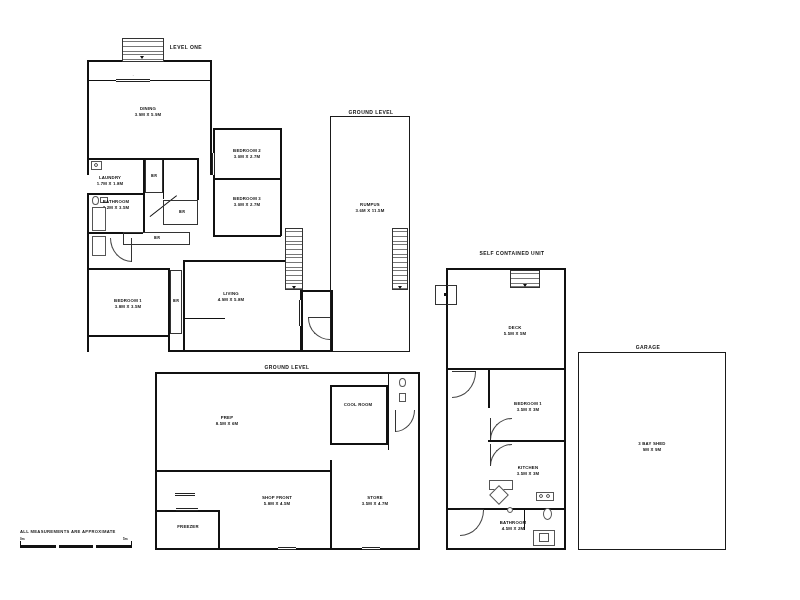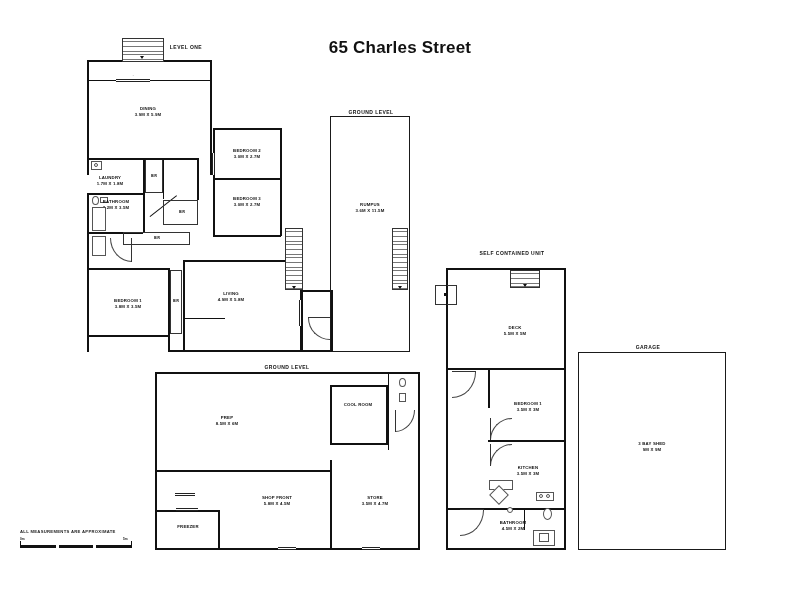--- a/index.html
+++ b/index.html
@@ -184,21 +184,20 @@
     font-size: 3.2px;
     font-weight: bold;
     color: #222;
   }
 </style>
 </head>
 <body>
 
 <div id="plan-root">
 
-  <div id="page-title">65 Charles Street</div>
 
   <div class="section-label" style="left:186px; top:44px;">LEVEL ONE</div>
   <div class="section-label" style="left:371px; top:109px;">GROUND LEVEL</div>
   <div class="section-label" style="left:287px; top:364px;">GROUND LEVEL</div>
   <div class="section-label" style="left:512px; top:250px;">SELF CONTAINED UNIT</div>
   <div class="section-label" style="left:648px; top:344px;">GARAGE</div>
 
   <div class="wall" style="left:87px; top:60px; width:125px; height:2px;"></div>
   <div class="wall" style="left:87px; top:60px; width:2px; height:115px;"></div>
   <div class="wall" style="left:210px; top:60px; width:2px; height:22px;"></div>

